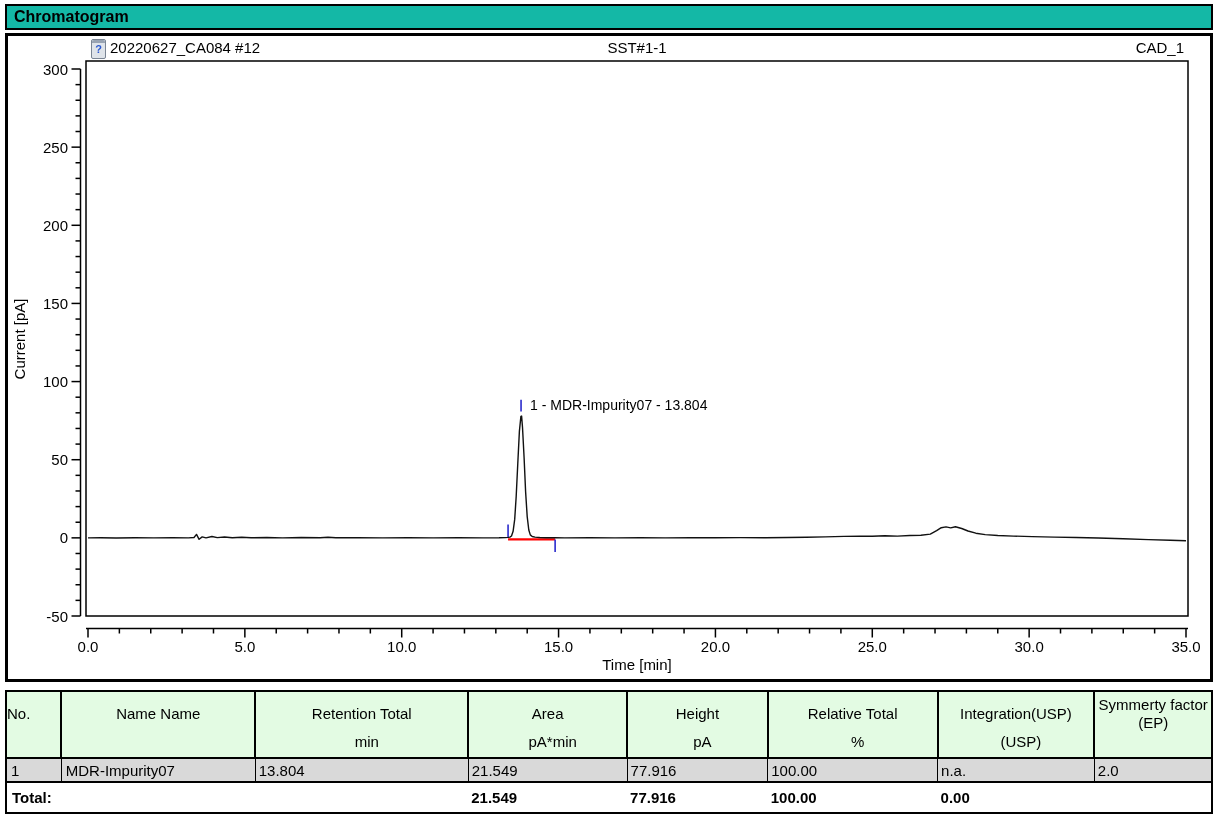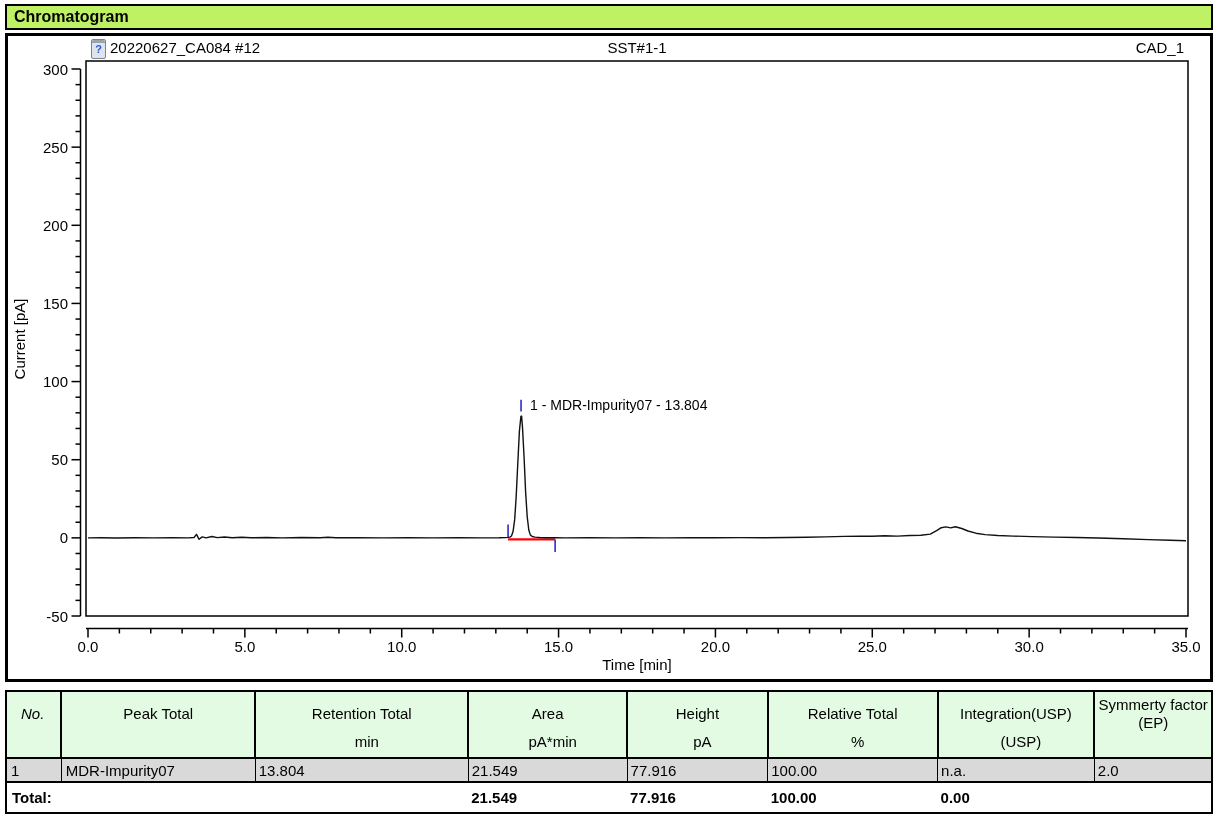--- a/index.html
+++ b/index.html
@@ -1,29 +1,29 @@
 <!DOCTYPE html>
 <html><head>
 <meta charset="utf-8">
 <style>
   html,body{margin:0;padding:0;background:#fff;}
   body{width:1218px;height:838px;font-family:"Liberation Sans",sans-serif;color:#000;overflow:hidden;}
   .page{padding:4px 5px;}
-  .tbar{background:#bef264;border:2px solid #000;font-weight:700;font-size:16px;line-height:19px;padding:1px 7px 2px 7px;}
+  .tbar{background:#14b8a6;border:2px solid #000;font-weight:700;font-size:16px;line-height:19px;padding:1px 7px 2px 7px;}
   .chart-panel{border:3px solid #000;height:643px;margin-top:3px;position:relative;background:#fff;}
   .chart-panel svg{position:absolute;left:0;top:0;}
   .vial-icon{position:absolute;left:83px;top:3px;width:13px;height:18px;background:#dfe4ea;border:1px solid #7a8594;border-radius:2px;z-index:2;
              display:flex;align-items:center;justify-content:center;font-size:11px;font-weight:700;color:#2a58d0;}
   .vial-icon::before{content:"";position:absolute;top:0;left:0;right:0;height:3px;background:#98a3b2;border-radius:2px 2px 0 0;}
   .results{margin-top:8px;}
   table{width:100%;border-collapse:collapse;table-layout:fixed;border:2px solid #000;margin-top:0;}
   th{background:#e3fbe3;border:2px solid #000;font-weight:400;padding:0;vertical-align:top;}
   .ht{min-height:39px;display:flex;align-items:center;justify-content:center;font-size:15px;line-height:18px;padding:2px 3px 0 3px;text-align:center;}
   .hu{height:24px;font-size:15px;display:flex;align-items:flex-start;justify-content:center;padding-left:10px;}
-  th.left .ht{justify-content:flex-start;padding-left:14px;font-style:italic;}
+  th.left .ht{justify-content:flex-start;padding-left:0;}
   td{border:1px solid #000;font-size:15px;text-align:left;padding:1px 3px;height:20px;overflow:hidden;white-space:nowrap;}
   tr.data td{background:#d9d9d9;border-top:2px solid #000;border-bottom:2px solid #000;}
   tr.data td.left{text-align:left;padding-left:4px;}
   tr.total td{border:none;border-top:2px solid #000;font-weight:700;height:27px;vertical-align:middle;}
   tr.total td.lbl{text-align:left;padding-left:5px;margin-left:34px;}
 </style>
 </head>
 <body>
 
 <div class="page">
@@ -152,21 +152,21 @@
           <col style="width:156px">
           <col style="width:117px">
       </colgroup>
       <tbody>
           <tr>
         <th class="left">
           <div class="ht">No.</div>
               <div class="hu"></div>
             </th>
         <th>
-          <div class="ht">Peak Total</div>
+          <div class="ht">Name Name</div>
               <div class="hu"></div>
             </th>
         <th>
           <div class="ht">Retention Total</div>
               <div class="hu">min</div>
             </th>
         <th>
           <div class="ht">Area</div>
               <div class="hu">pA*min</div>
             </th>

